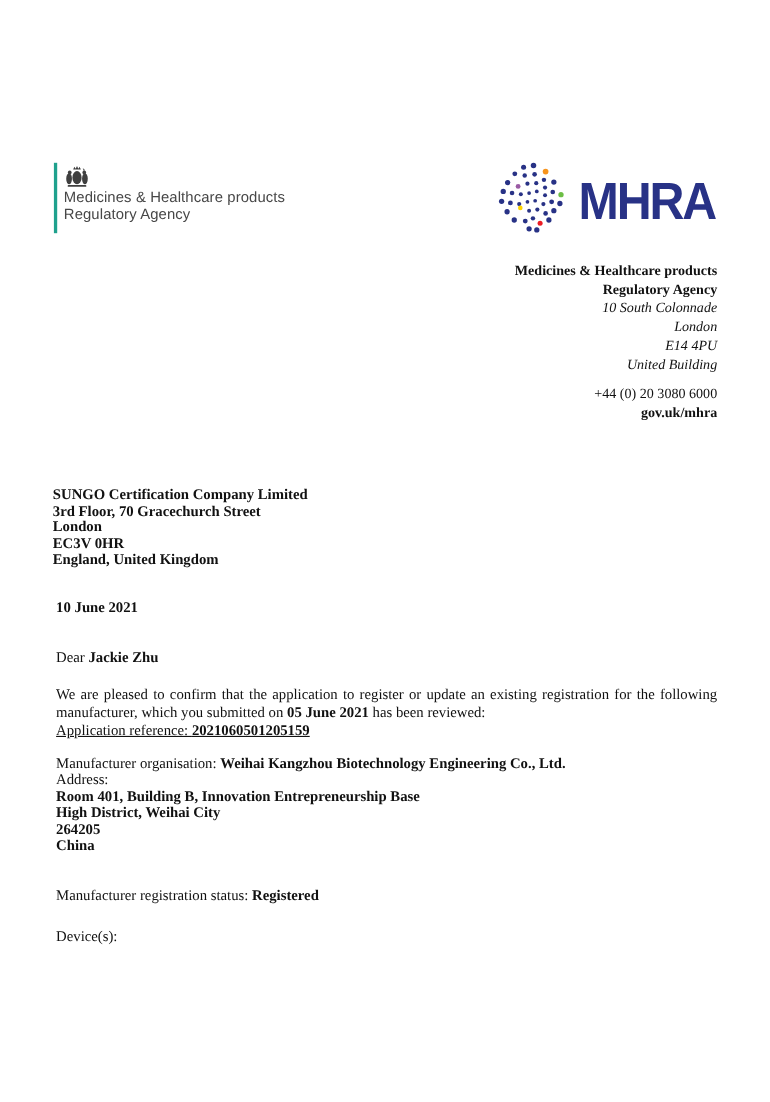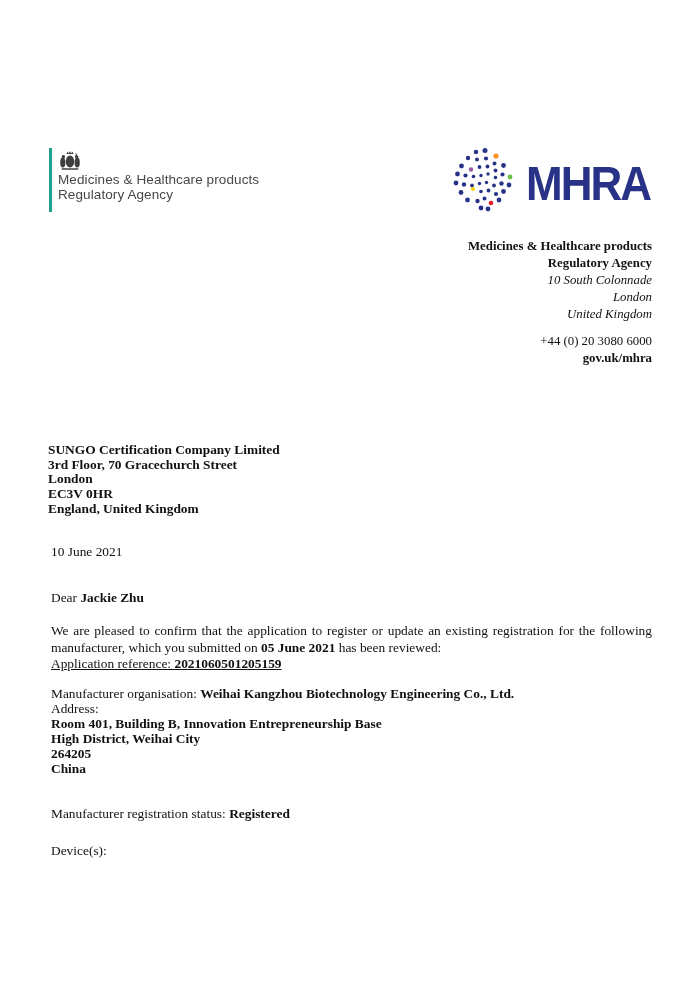--- a/index.html
+++ b/index.html
@@ -44,21 +44,21 @@
   
   .recipient{
     position:absolute;left:48px;top:443px;
     font-weight:bold;font-size:13.4px;line-height:14.7px;color:#111;
   }
   
   .letter{
     position:absolute;left:51px;top:544px;width:601px;
     font-size:13.4px;line-height:15px;color:#111;
   }
-  .letter .date{font-weight:normal;}
+  .letter .date{font-weight:bold;}
   .letter .salutation{margin-top:31px;}
   .letter .para{
     margin-top:18px;line-height:16.5px;
     text-align:justify;
   }
   .letter .appref{text-decoration:underline;}
   .letter .manu{margin-top:15px;}
   .letter .status{margin-top:30px;}
   .letter .devices{margin-top:22px;}
   .b{font-weight:bold;}
@@ -135,21 +135,22 @@
     </svg>
   <div class="mhra-word">MHRA</div>
 </div>
 
 <div class="sender">
   <div class="org">Medicines &amp; Healthcare products</div>
   <div class="org">Regulatory Agency</div>
   <div class="addr">
     <div>10 South Colonnade</div>
     <div>London</div>
-    <div>United Kingdom</div>
+    <div>E14 4PU</div>
+    <div>United Building</div>
   </div>
   <div class="contact">
     <div>+44 (0) 20 3080 6000</div>
     <div class="web">gov.uk/mhra</div>
   </div>
 </div>
 
 <div class="recipient">
   <div>SUNGO Certification Company Limited</div>
   <div>3rd Floor, 70 Gracechurch Street</div>

